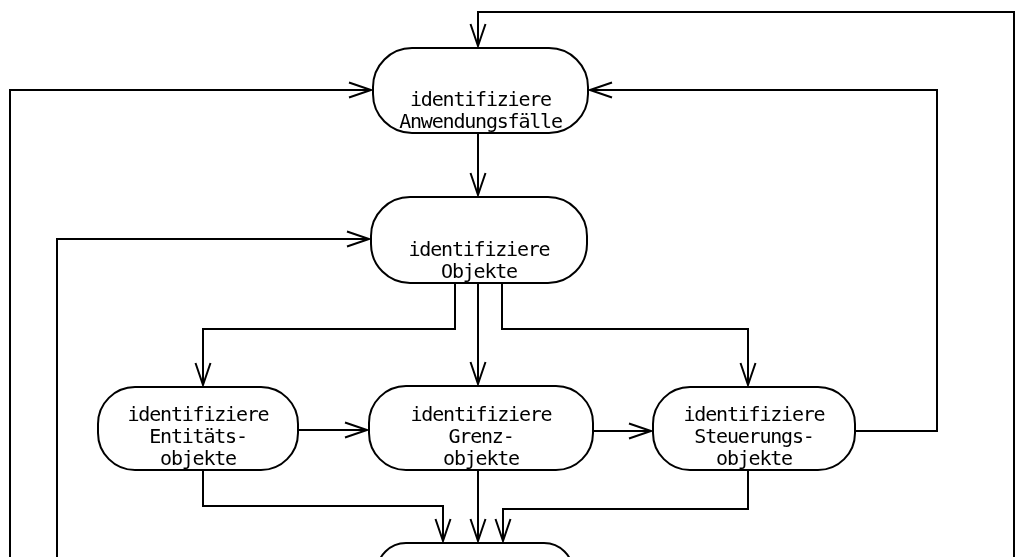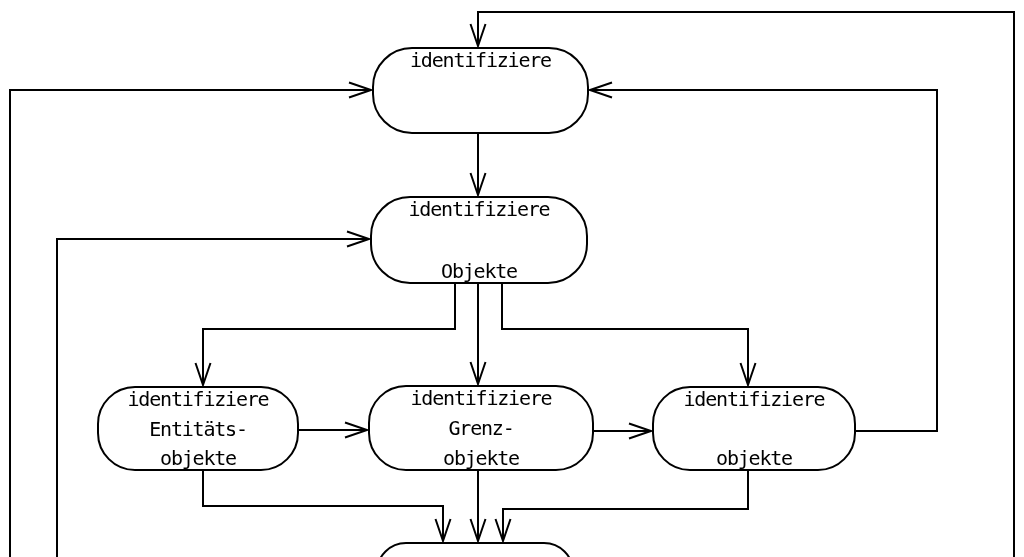--- a/index.html
+++ b/index.html
@@ -26,21 +26,21 @@
     stroke-width: 2;
   }
   .node {
     position: absolute;
     box-sizing: border-box;
     background: #ffffff;
     border: 2px solid #000000;
     display: flex;
     flex-direction: column;
     align-items: center;
-    justify-content: space-between;
+    justify-content: flex-end;
     text-align: center;
     color: #000000;
     font-size: 20px;
     line-height: 22px;
     letter-spacing: -1.2px;
     white-space: nowrap;
   }
   .node-1 { left: 372px; top: 47px;  width: 217px; height: 87px; border-radius: 40px; }
   .node-2 { left: 370px; top: 196px; width: 218px; height: 88px; border-radius: 40px; }
   .node-3 { left: 97px;  top: 386px; width: 202px; height: 85px; border-radius: 38px; }
@@ -90,20 +90,21 @@
 
     <polyline points="478,471 478,541"></polyline>
     <polyline points="470.5,519 478,541 485.5,519"></polyline>
 
     <polyline points="748,471 748,509 503,509 503,541"></polyline>
     <polyline points="495.5,519 503,541 510.5,519"></polyline>
   </svg>
 
   <div class="node node-1">
     <div>identifiziere</div>
+    <div>Anwendungsfälle</div>
   </div>
 
   <div class="node node-2">
     <div>identifiziere</div>
     <div>Objekte</div>
   </div>
 
   <div class="node node-3">
     <div>identifiziere</div>
     <div>Entitäts-</div>
@@ -111,18 +112,19 @@
   </div>
 
   <div class="node node-4">
     <div>identifiziere</div>
     <div>Grenz-</div>
     <div>objekte</div>
   </div>
 
   <div class="node node-5">
     <div>identifiziere</div>
+    <div>Steuerungs-</div>
     <div>objekte</div>
   </div>
 
   <div class="node node-6"></div>
 
 </div>
 
 </body></html>

